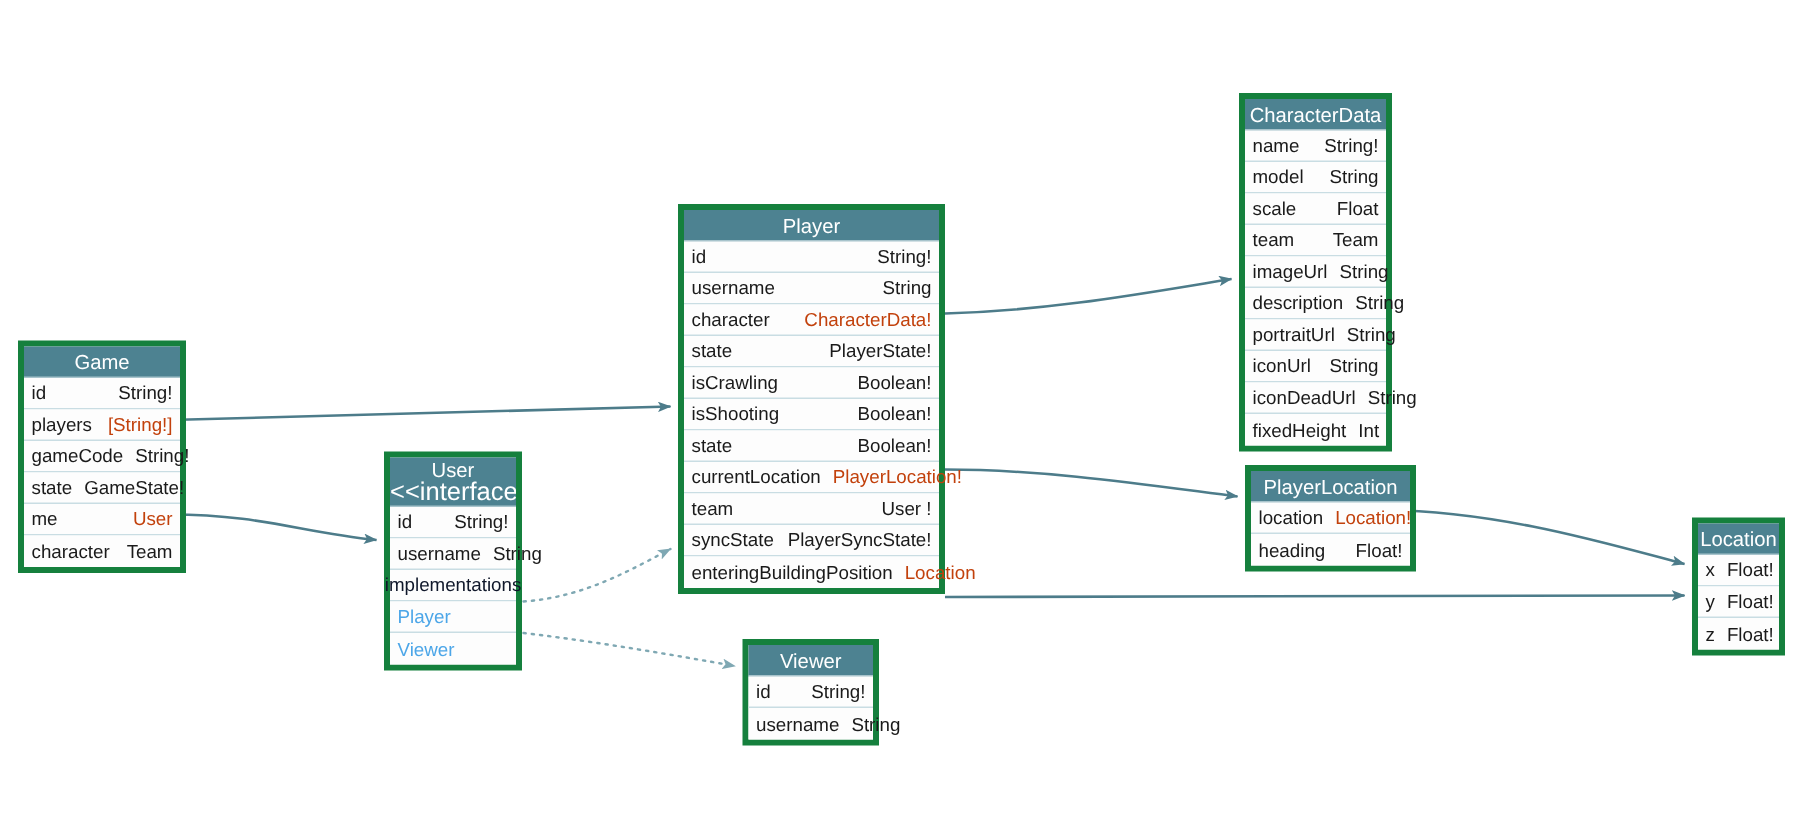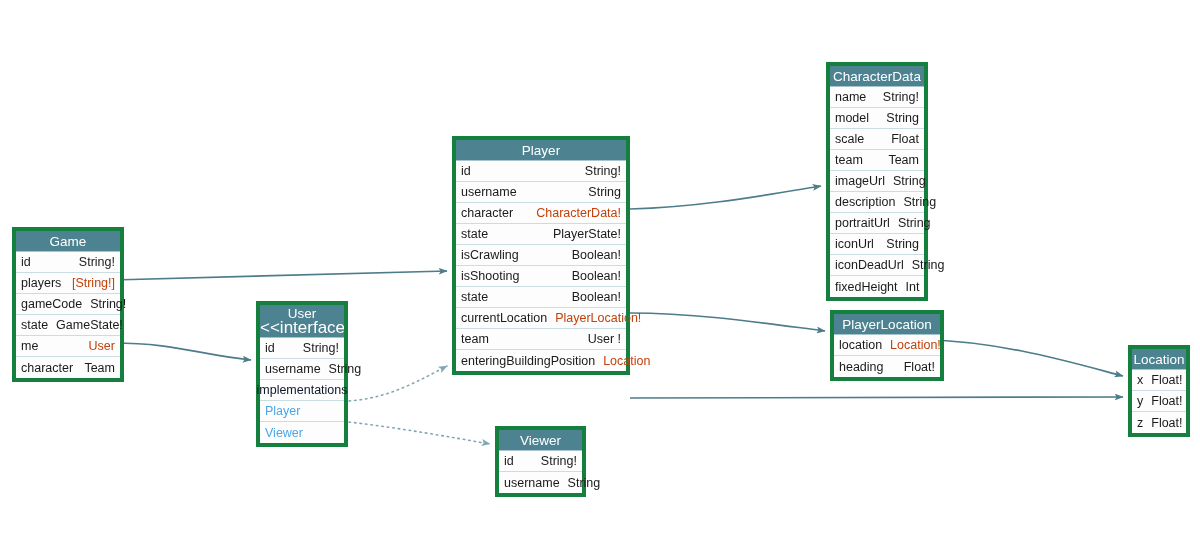--- a/index.html
+++ b/index.html
@@ -200,20 +200,24 @@
           <span class="ftype">Boolean!</span>
         </div>
         <div class="row link-type">
           <span class="fname">currentLocation</span>
           <span class="ftype">PlayerLocation!</span>
         </div>
         <div class="row">
           <span class="fname">team</span>
           <span class="ftype">User !</span>
         </div>
+        <div class="row">
+          <span class="fname">syncState</span>
+          <span class="ftype">PlayerSyncState!</span>
+        </div>
         <div class="row link-type">
           <span class="fname">enteringBuildingPosition</span>
           <span class="ftype">Location</span>
         </div>
       </div>
       <div class="entity" style="left: 495px; top: 426px; width: 91px;">
         <div class="entity-header"><span>Viewer</span></div>
         <div class="row">
           <span class="fname">id</span>
           <span class="ftype">String!</span>

